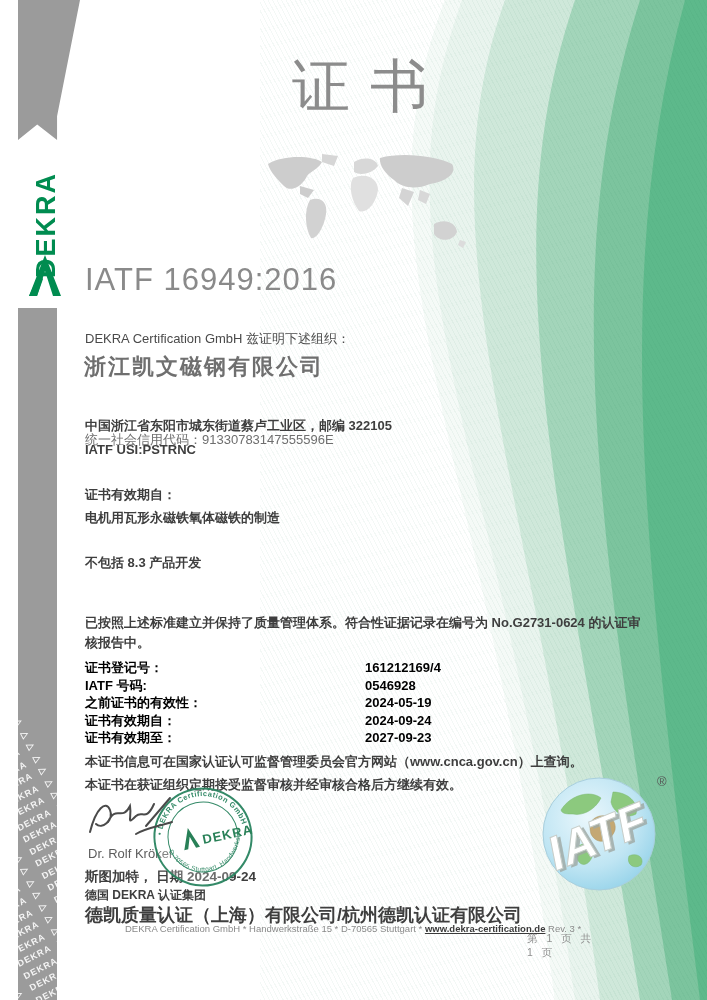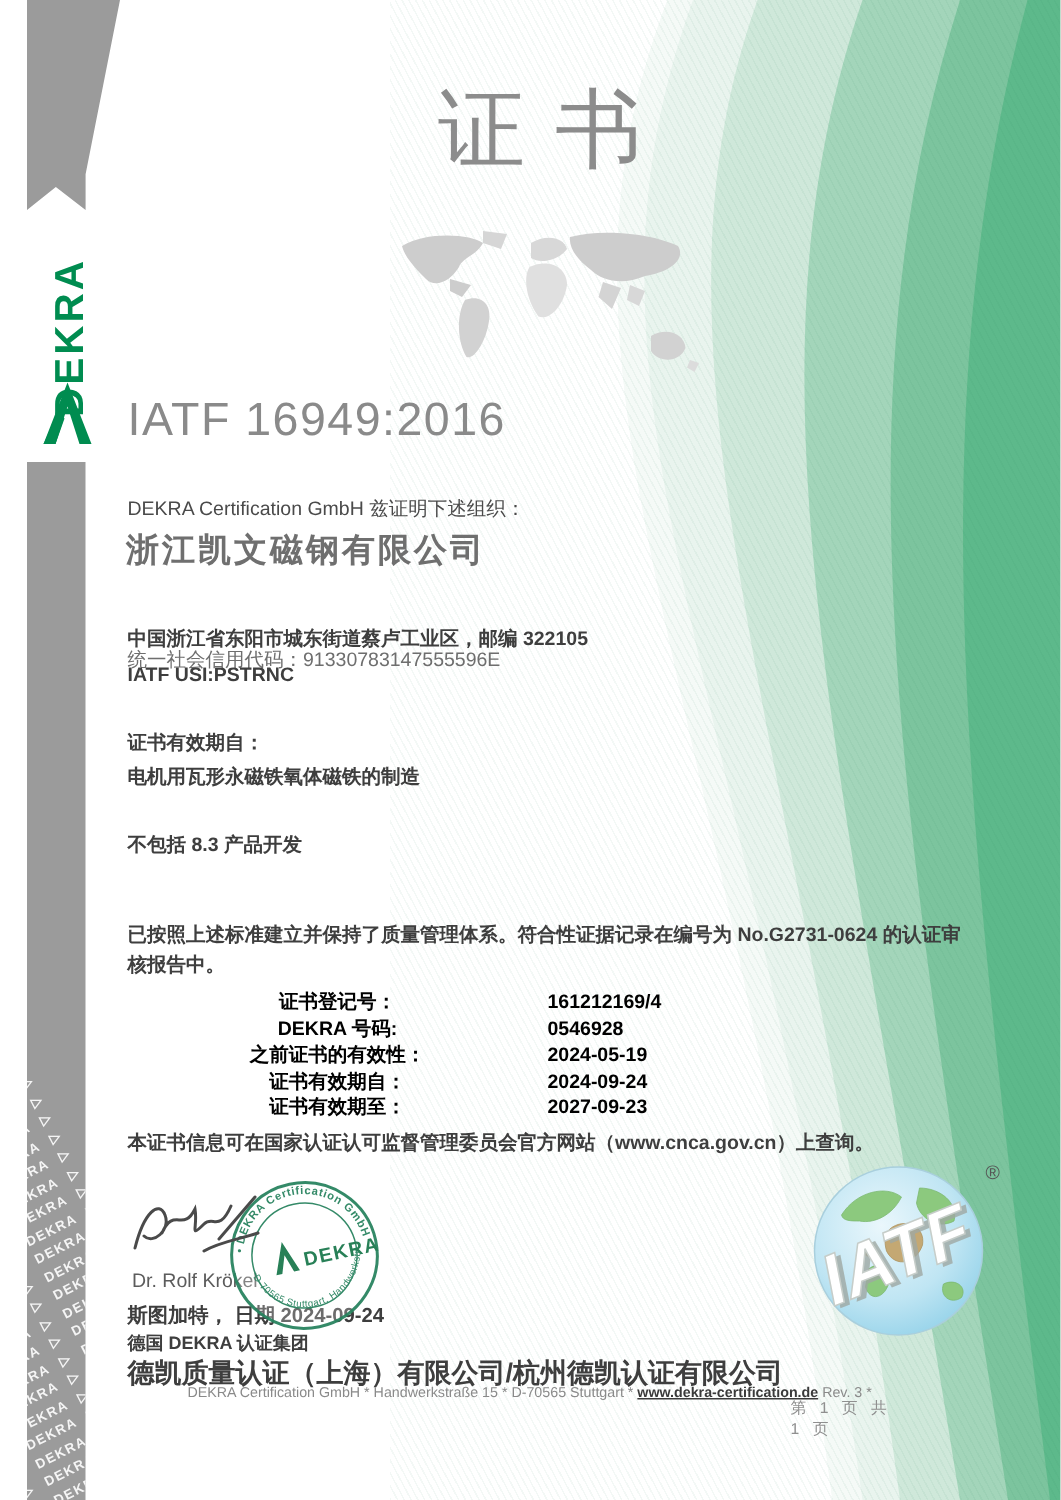--- a/index.html
+++ b/index.html
@@ -55,21 +55,21 @@
   .intro-line { left:85px; top:330px; font-size:13px; color:#4a4a4a; }
   .org-name { left:84px; top:352px; font-size:22px; font-weight:bold; color:#6f6f6f; letter-spacing:2px; }
   .org-uscc { left:85px; top:394px; font-size:13px; color:#6e6e6e;margin-top:37px; }
   .org-addr { left:85px; top:417px; font-size:13px; font-weight:bold; }
   .org-usi  { left:85px; top:442px; font-size:13px; font-weight:bold; }
   .scope-head { left:85px; top:486px; font-size:13px; font-weight:bold; }
   .scope-desc { left:85px; top:509px; font-size:13px; font-weight:bold; }
   .scope-excl { left:85px; top:554px; font-size:13px; font-weight:bold; }
   .statement  { left:85px; top:613px; width:560px; font-size:13px; font-weight:bold; line-height:20px; }
   .kv { position:absolute; left:85px; top:659px; font-size:13px; font-weight:bold; line-height:17.5px; }
-  .kv .row { display:flex;text-align:center; }
+  .kv .row { display:flex; }
   .kv .lbl { width:280px; }
   .note1 { left:85px; top:753px; font-size:13px; font-weight:bold; }
   .note2 { left:85px; top:776px; font-size:13px; font-weight:bold; }
   
   .sig-svg { position:absolute; left:86px; top:792px; z-index:6; }
   .stamp { position:absolute; left:152px; top:786px; z-index:5; transform:rotate(-12deg); opacity:.95; }
   .signer { left:88px; top:846px; font-size:13px; color:#5c5c5c; }
   .place-date { left:85px; top:868px; font-size:13.5px; font-weight:bold; }
   .group-line { left:85px; top:887px; font-size:12px; font-weight:bold; }
   .companies  { left:85px; top:903px; font-size:18px; font-weight:bold; }
@@ -141,38 +141,39 @@
     <div class="t scope-excl">不包括 8.3 产品开发</div>
 
     <div class="t statement">已按照上述标准建立并保持了质量管理体系。符合性证据记录在编号为 No.G2731-0624 的认证审核报告中。</div>
 
     <div class="kv">
       <div class="row">
         <span class="lbl">证书登记号：</span>
         <span class="val">161212169/4</span>
       </div>
       <div class="row">
-        <span class="lbl">DEKRA 号码:</span>
+        <span class="lbl">IATF 号码:</span>
         <span class="val">0546928</span>
       </div>
       <div class="row">
         <span class="lbl">之前证书的有效性：</span>
         <span class="val">2024-05-19</span>
       </div>
       <div class="row">
         <span class="lbl">证书有效期自：</span>
         <span class="val">2024-09-24</span>
       </div>
       <div class="row">
         <span class="lbl">证书有效期至：</span>
         <span class="val">2027-09-23</span>
       </div>
     </div>
 
     <div class="t note1">本证书信息可在国家认证认可监督管理委员会官方网站（www.cnca.gov.cn）上查询。</div>
+    <div class="t note2">本证书在获证组织定期接受监督审核并经审核合格后方继续有效。</div>
 
     <svg class="sig-svg" width="96" height="52" viewBox="0 0 96 52">
       <path d="M4,40 C10,16 20,8 24,18 C28,28 16,38 10,32 M22,30 C30,12 36,30 44,14 C46,26 40,34 50,24 C56,18 60,30 68,12 M60,34 L84,6 M50,42 C60,36 74,34 86,30" fill="none" stroke="#4a4a4a" stroke-width="2" stroke-linecap="round"></path>
     </svg>
 
     <svg class="stamp" width="102" height="102" viewBox="0 0 102 102">
       <circle cx="51" cy="51" r="48.5" fill="rgba(255,255,255,0.25)" stroke="#2a8460" stroke-width="2"></circle>
       <circle cx="51" cy="51" r="35" fill="none" stroke="#2a8460" stroke-width="1"></circle>
       <path id="arcTop" d="M 10,51 A 41,41 0 1 1 92,51" fill="none"></path>
       <path id="arcBot" d="M 14,56 A 38,38 0 0 0 88,56" fill="none"></path>

